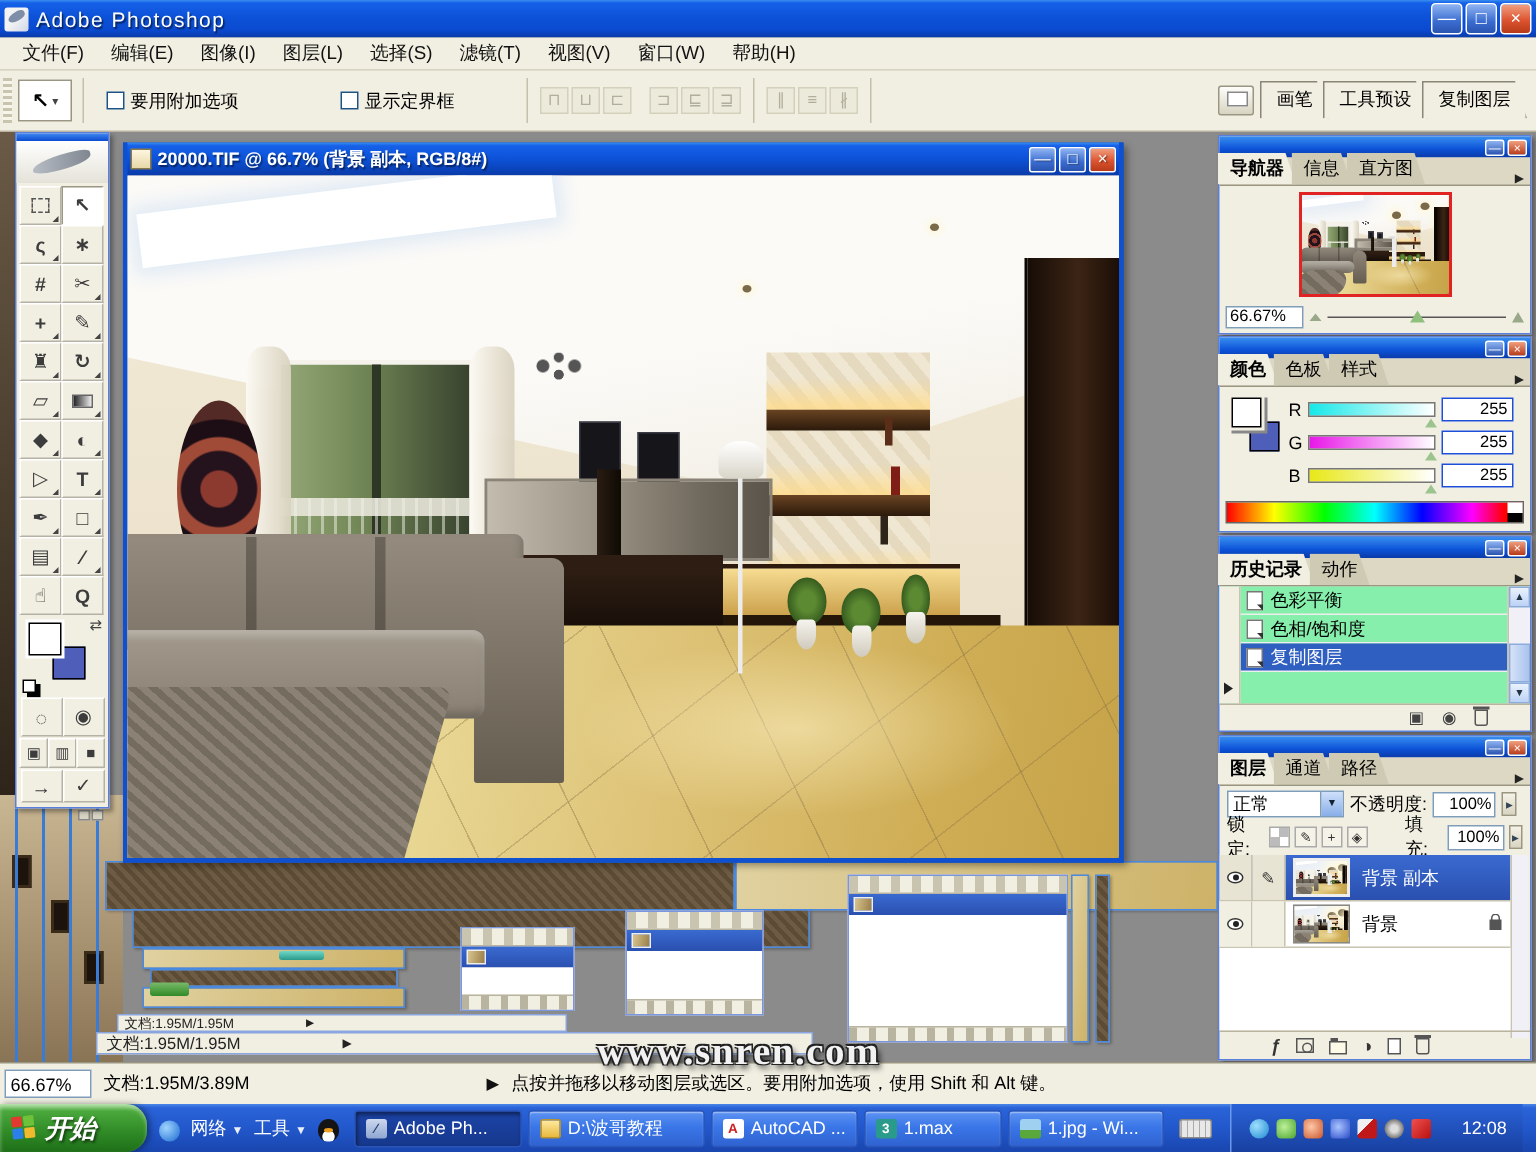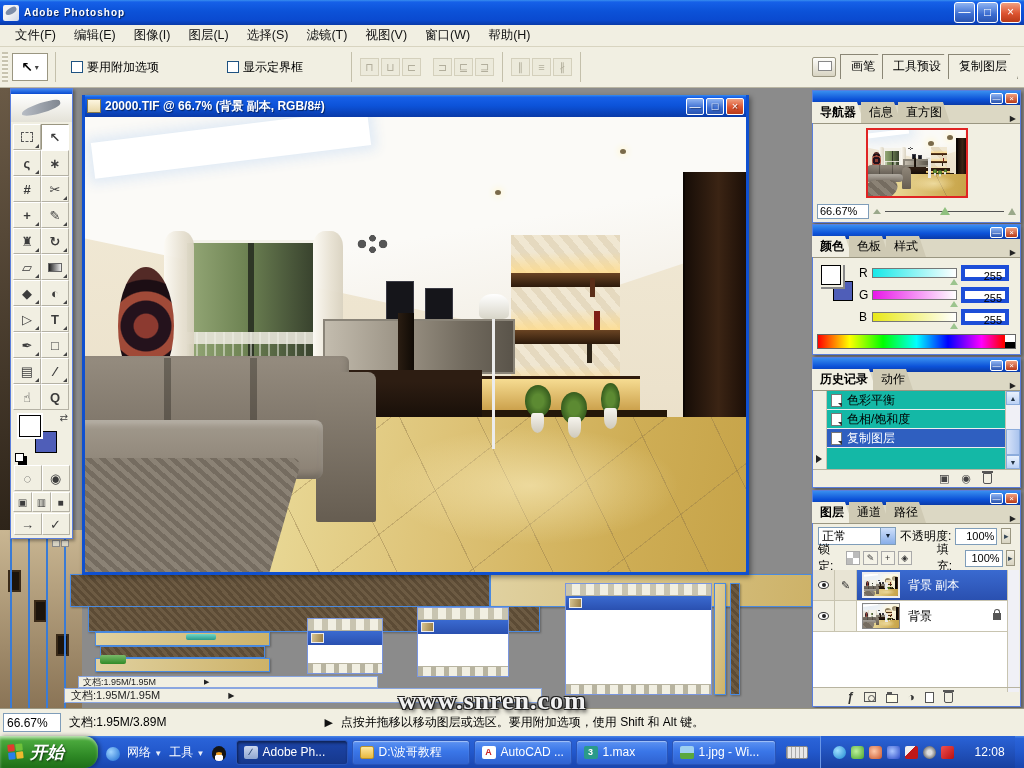--- a/index.html
+++ b/index.html
@@ -2,21 +2,21 @@
 <html><head>
 <meta charset="utf-8">
 <style>
   *{margin:0;padding:0;box-sizing:border-box}
   html,body{width:1024px;height:768px;overflow:hidden}
   body{font-family:"Liberation Sans","DejaVu Sans",sans-serif;font-size:12px;position:relative;background:#8b8b8b}
   .abs{position:absolute}
 
   
   #titlebar{left:0;top:0;width:1024px;height:25px;background:linear-gradient(180deg,#388eef 0%,#1660e8 8%,#0c52d8 45%,#0a4ad0 80%,#0a3aa8 100%);display:flex;align-items:center;padding:0 3px;z-index:60}
-  #titlebar .ttl{color:#fff;font-weight:bold;font-size:10px;letter-spacing:1px;text-shadow:1px 1px 1px rgba(0,0,0,.6);margin-left:5px;flex:1}
+  #titlebar .ttl{color:#fff;font-weight:normal;font-size:14px;letter-spacing:1px;text-shadow:1px 1px 1px rgba(0,0,0,.6);margin-left:5px;flex:1}
   .appicon{width:16px;height:16px;background:linear-gradient(135deg,#f3f3f3 45%,#cfd8e8);border-radius:2px;position:relative;overflow:hidden}
   .appicon::after{content:"";position:absolute;left:2px;top:3px;width:12px;height:6px;background:#7e8ea8;border-radius:60% 40% 50% 50%;transform:rotate(-28deg)}
   .capbtn{width:21px;height:21px;margin-left:2px;border:1px solid #fff;border-radius:3px;color:#fff;font-size:12px;line-height:18px;text-align:center;background:linear-gradient(180deg,#8fb4f2,#3a6cd0 60%,#2a54b0)}
   .capbtn.close{background:linear-gradient(180deg,#f0a080,#dd5430 55%,#b83a18)}
 
   #menubar{left:0;top:25px;width:1024px;height:22px;background:#f1efe2;border-bottom:1px solid #d8d4c0;display:flex;align-items:center;padding-left:6px;z-index:60}
   #menubar span{padding:2px 9px;color:#111;font-size:12.5px}
 
   #optbar{left:0;top:47px;width:1024px;height:41px;background:#f1efe2;border-bottom:1px solid #b9b5a2;display:flex;align-items:center;z-index:60}
   .grip{width:6px;height:30px;margin:0 4px 0 2px;background:repeating-linear-gradient(180deg,#c8c4b0 0 2px,#f7f5ea 2px 4px)}
@@ -129,26 +129,26 @@
   #pal-color{top:136px;height:131px}
   .fg2{position:absolute;left:8px;top:40px;width:20px;height:20px;background:#fff;border:1px solid #000;box-shadow:0 0 0 2px #f1efe2,2px 2px 0 2px #888;z-index:2}
   .bg2{position:absolute;left:20px;top:56px;width:20px;height:20px;background:#4f5eb8;border:1px solid #000}
   .crow{position:absolute;left:46px;width:150px;height:20px;display:flex;align-items:center;gap:4px}
   .crow .lbl{width:10px;font-size:12px}
   .cbar{width:92px;height:10px;border:1px solid #777;position:relative}
   .cbar::after{content:"";position:absolute;right:-2px;bottom:-8px;border-left:4px solid transparent;border-right:4px solid transparent;border-bottom:6px solid #9cc48e}
   .cbar.r{background:linear-gradient(90deg,#17e8e8,#fff)}
   .cbar.g{background:linear-gradient(90deg,#e817e8,#fff)}
   .cbar.b{background:linear-gradient(90deg,#e8e817,#fff)}
-  .cval{width:52px;height:16px;background:#fff;border:4px solid #1d4ed8;font-size:11px;text-align:right;padding:1px 3px 0 0}
+  .cval{width:52px;height:16px;background:#fff;border:1px solid #1d4ed8;font-size:11px;text-align:right;padding:1px 3px 0 0}
   .spectrum{position:absolute;left:4px;right:4px;bottom:5px;height:15px;border:1px solid #666;background:linear-gradient(90deg,#f00,#ff0 16%,#0f0 33%,#0ff 50%,#00f 66%,#f0f 83%,#f00 94%,#f00)}
   .spectrum i{position:absolute;right:0;top:0;width:10px;height:50%;background:#fff}
   .spectrum em{position:absolute;right:0;bottom:0;width:10px;height:50%;background:#000}
   #pal-hist{top:269px;height:131px}
-  .hist-body{position:absolute;left:0;top:33px;right:0;bottom:18px;background:#14b8a6;display:flex}
+  .hist-body{position:absolute;left:0;top:33px;right:0;bottom:18px;background:#86efac;display:flex}
   .hist-src{width:14px;background:#f1efe2;border-right:1px solid #c8c4b0;position:relative}
   .hist-ptr{position:absolute;left:3px;top:64px;width:0;height:0;border-top:4px solid transparent;border-bottom:4px solid transparent;border-left:6px solid #222}
   .hist-list{flex:1}
   .hrow{height:19px;display:flex;align-items:center;gap:5px;padding-left:4px;border-bottom:1px solid #eee}
   .hrow.sel{background:#2f5fc0;color:#fff}
   .h-ic{width:11px;height:13px;background:#fff;border:1px solid #777;position:relative;flex:0 0 auto}
   .h-ic::after{content:"";position:absolute;right:-1px;bottom:-1px;border-left:4px solid transparent;border-top:4px solid #333}
   .vscroll{width:15px;background:#f0f0f6;border-left:1px solid #c8c4b0;display:flex;flex-direction:column}
   .sbtn{height:14px;background:linear-gradient(#eaf2fd,#bcd2f5);border:1px solid #8cacdc;color:#234;font-size:7px;text-align:center;line-height:13px}
   .sthumb{height:26px;margin-top:auto;background:linear-gradient(90deg,#d6e2f8,#aac4ee);border:1px solid #8cacdc}

